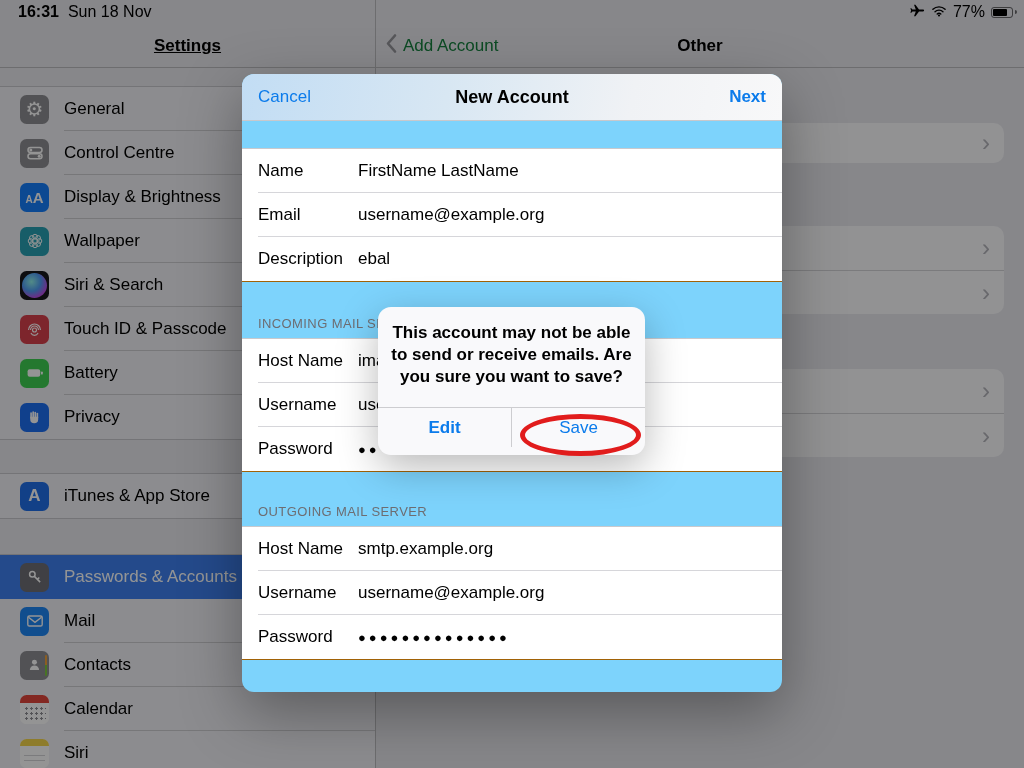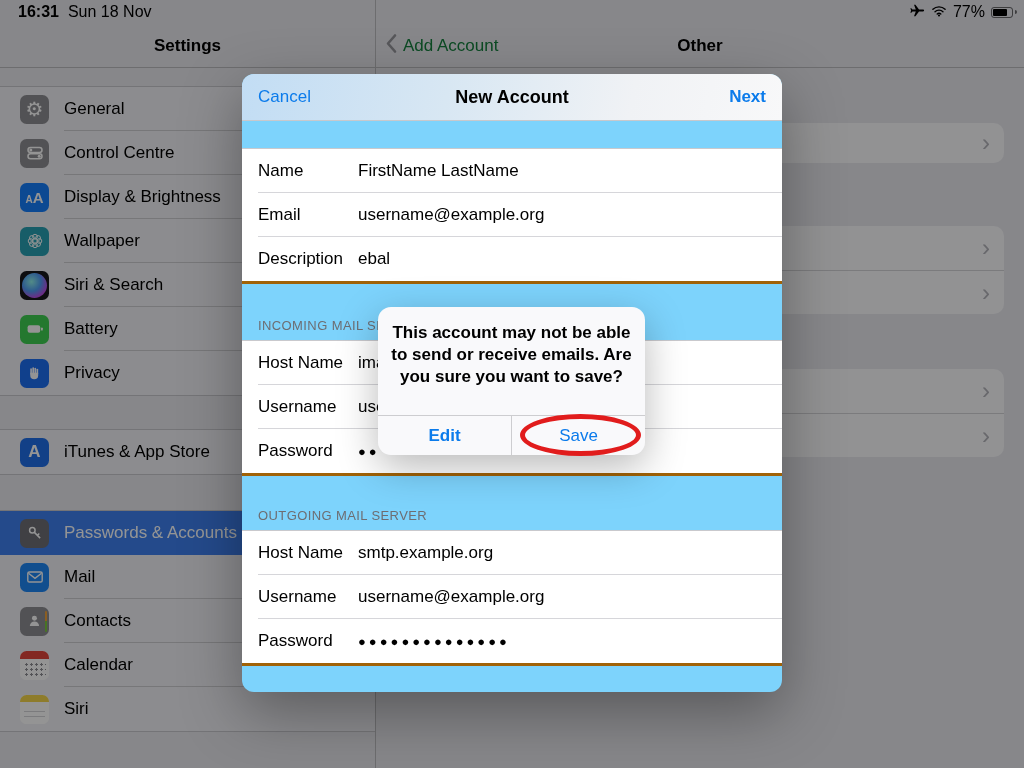--- a/index.html
+++ b/index.html
@@ -14,21 +14,21 @@
     display:flex; align-items:center; font-size:16px; }
   .sb-left{ display:flex; align-items:center; gap:9px; padding-left:18px; }
   .sb-time{ font-weight:700; }
   .sb-right{ margin-left:auto; display:flex; align-items:center; gap:6px; padding-right:7px; }
   .batt{ width:22px; height:11px; border:1px solid rgba(0,0,0,.55); border-radius:3px; padding:1px; }
   .batt i{ display:block; height:100%; background:#000; border-radius:1px; }
   .batt-cap{ width:2px; height:4px; background:rgba(0,0,0,.55); border-radius:0 2px 2px 0; margin-left:-4px; }
   
   .band{ position:absolute; top:24px; left:0; right:0; height:44px; border-bottom:1px solid #bcbcc0; }
   .band-settings{ position:absolute; left:0; width:375px; height:100%; line-height:44px;
-    text-align:center; font-size:17px; font-weight:700; }
+    text-align:center; font-size:17px; font-weight:700;text-decoration:underline; }
   .band-main{ position:absolute; left:376px; right:0; top:0; bottom:0; }
   .back-btn{ position:absolute; left:9px; top:0; height:100%; display:flex; align-items:center; gap:6px;
     color:#15803d; font-size:17px; }
   .band-title{ position:absolute; left:0; right:0; line-height:44px; text-align:center;
     font-size:17px; font-weight:600; }
   .v-divider{ position:absolute; left:375px; top:0; bottom:0; width:1px; background:#bcbcc0; }
   
   .sidebar-list{ position:absolute; top:69px; left:0; width:375px; bottom:0; padding-top:17px; overflow:hidden; }
   .sb-group{ border-top:1px solid #c9c9cd; border-bottom:1px solid #c9c9cd; background:#f2f2f6; }
   .sb-group2{ margin-top:33px; } .sb-group3{ margin-top:35px; }
@@ -64,35 +64,35 @@
     overflow:hidden; background:#7dd3fc; z-index:20; box-shadow:0 20px 60px rgba(0,0,0,.35); }
   .m-nav{ position:relative; height:47px; border-bottom:1px solid #c8c8cc;
     background:linear-gradient(100deg,#c2ddf4 0%,#d8e7f3 38%,#f0f2f5 72%,#f8f8f9 100%); }
   .m-cancel{ position:absolute; left:16px; top:0; height:100%; display:flex; align-items:center;
     color:#0b7beb; font-size:17px; }
   .m-title{ position:absolute; left:0; right:0; height:100%; display:flex; align-items:center;
     justify-content:center; font-size:18px; font-weight:600; }
   .m-next{ position:absolute; right:16px; top:0; height:100%; display:flex; align-items:center;
     color:#0b7beb; font-size:17px; font-weight:600; }
   .m-spacer{ height:27px; }
-  .m-group{ background:#fff; border-top:1px solid #c9c9cd; border-bottom:3px solid #a16207; }
+  .m-group{ background:#fff; border-top:1px solid #c9c9cd; border-bottom:1px solid #a16207; }
   .m-row{ position:relative; height:44px; display:flex; align-items:center; padding-left:16px; font-size:17px; }
   .m-row:not(:first-child)::before{ content:""; position:absolute; left:16px; right:0; top:-1px;
     height:1px; background:#d6d6da; }
   .m-label{ width:100px; flex:none; }
   .m-value{ white-space:nowrap; }
   .m-value.dots{ font-size:13px; font-weight:700; letter-spacing:3px; }
   .m-sech{ height:56px; display:flex; align-items:flex-end; padding:0 0 7px 16px;
     font-size:13px; color:#6d6d72; letter-spacing:.4px; }
   .m-sech.out{ height:54px; }
   
   .alert{ position:absolute; left:378px; top:307px; width:267px; height:148px; border-radius:13px;
     background:#f9f9fb; z-index:30; box-shadow:0 12px 40px rgba(0,0,0,.28); overflow:hidden; }
   .a-msg{ padding:15px 8px 0; text-align:center; font-size:17px; font-weight:700; line-height:22px; }
-  .a-buttons{ position:absolute; left:0; right:0; bottom:0; height:40px; display:flex;
+  .a-buttons{ position:absolute; left:0; right:0; bottom:8px; height:40px; display:flex;
     border-top:1px solid #cdcdd0; }
   .a-btn{ flex:1; display:flex; align-items:center; justify-content:center;
     color:#0b7beb; font-size:17px; }
   .a-btn.edit{ border-right:1px solid #cdcdd0; font-weight:700; }
   
   .red-ellipse{ position:absolute; left:520px; top:414px; width:121px; height:42px;
     border:5px solid #e11c1c; border-radius:50%; z-index:40; }
 </style>
 </head>
 <body>
@@ -188,20 +188,31 @@
           </span>
           <span class="sb-label">Wallpaper</span>
         </div>
         <div class="sb-row">
           <span class="app-icon" style="background: rgb(23, 23, 26);">
             <span class="ic-siri"></span>
           </span>
           <span class="sb-label">Siri &amp; Search</span>
         </div>
         <div class="sb-row">
+          <span class="app-icon" style="background: rgb(216, 64, 77);">
+            <svg viewBox="0 0 18 18" width="17" height="17" fill="none" stroke="#fff" stroke-width="1.2">
+              <circle cx="9" cy="9.5" r="2.1"></circle>
+              <path d="M4.8 9.5a4.2 4.2 0 0 1 8.4 0"></path>
+              <path d="M2.7 9.5a6.3 6.3 0 0 1 12.6 0"></path>
+              <path d="M5.2 12.8a4.2 4.2 0 0 0 7.6 0"></path>
+            </svg>
+          </span>
+          <span class="sb-label">Touch ID &amp; Passcode</span>
+        </div>
+        <div class="sb-row">
           <span class="app-icon" style="background: rgb(62, 207, 82);">
             <svg viewBox="0 0 18 18" width="18" height="18">
               <rect x="1.6" y="5.2" width="12.6" height="7.6" rx="2" fill="#fff"></rect>
               <rect x="15" y="7.4" width="1.8" height="3.2" rx="0.9" fill="#fff"></rect>
             </svg>
           </span>
           <span class="sb-label">Battery</span>
         </div>
         <div class="sb-row">
           <span class="app-icon" style="background: rgb(29, 110, 242);">

